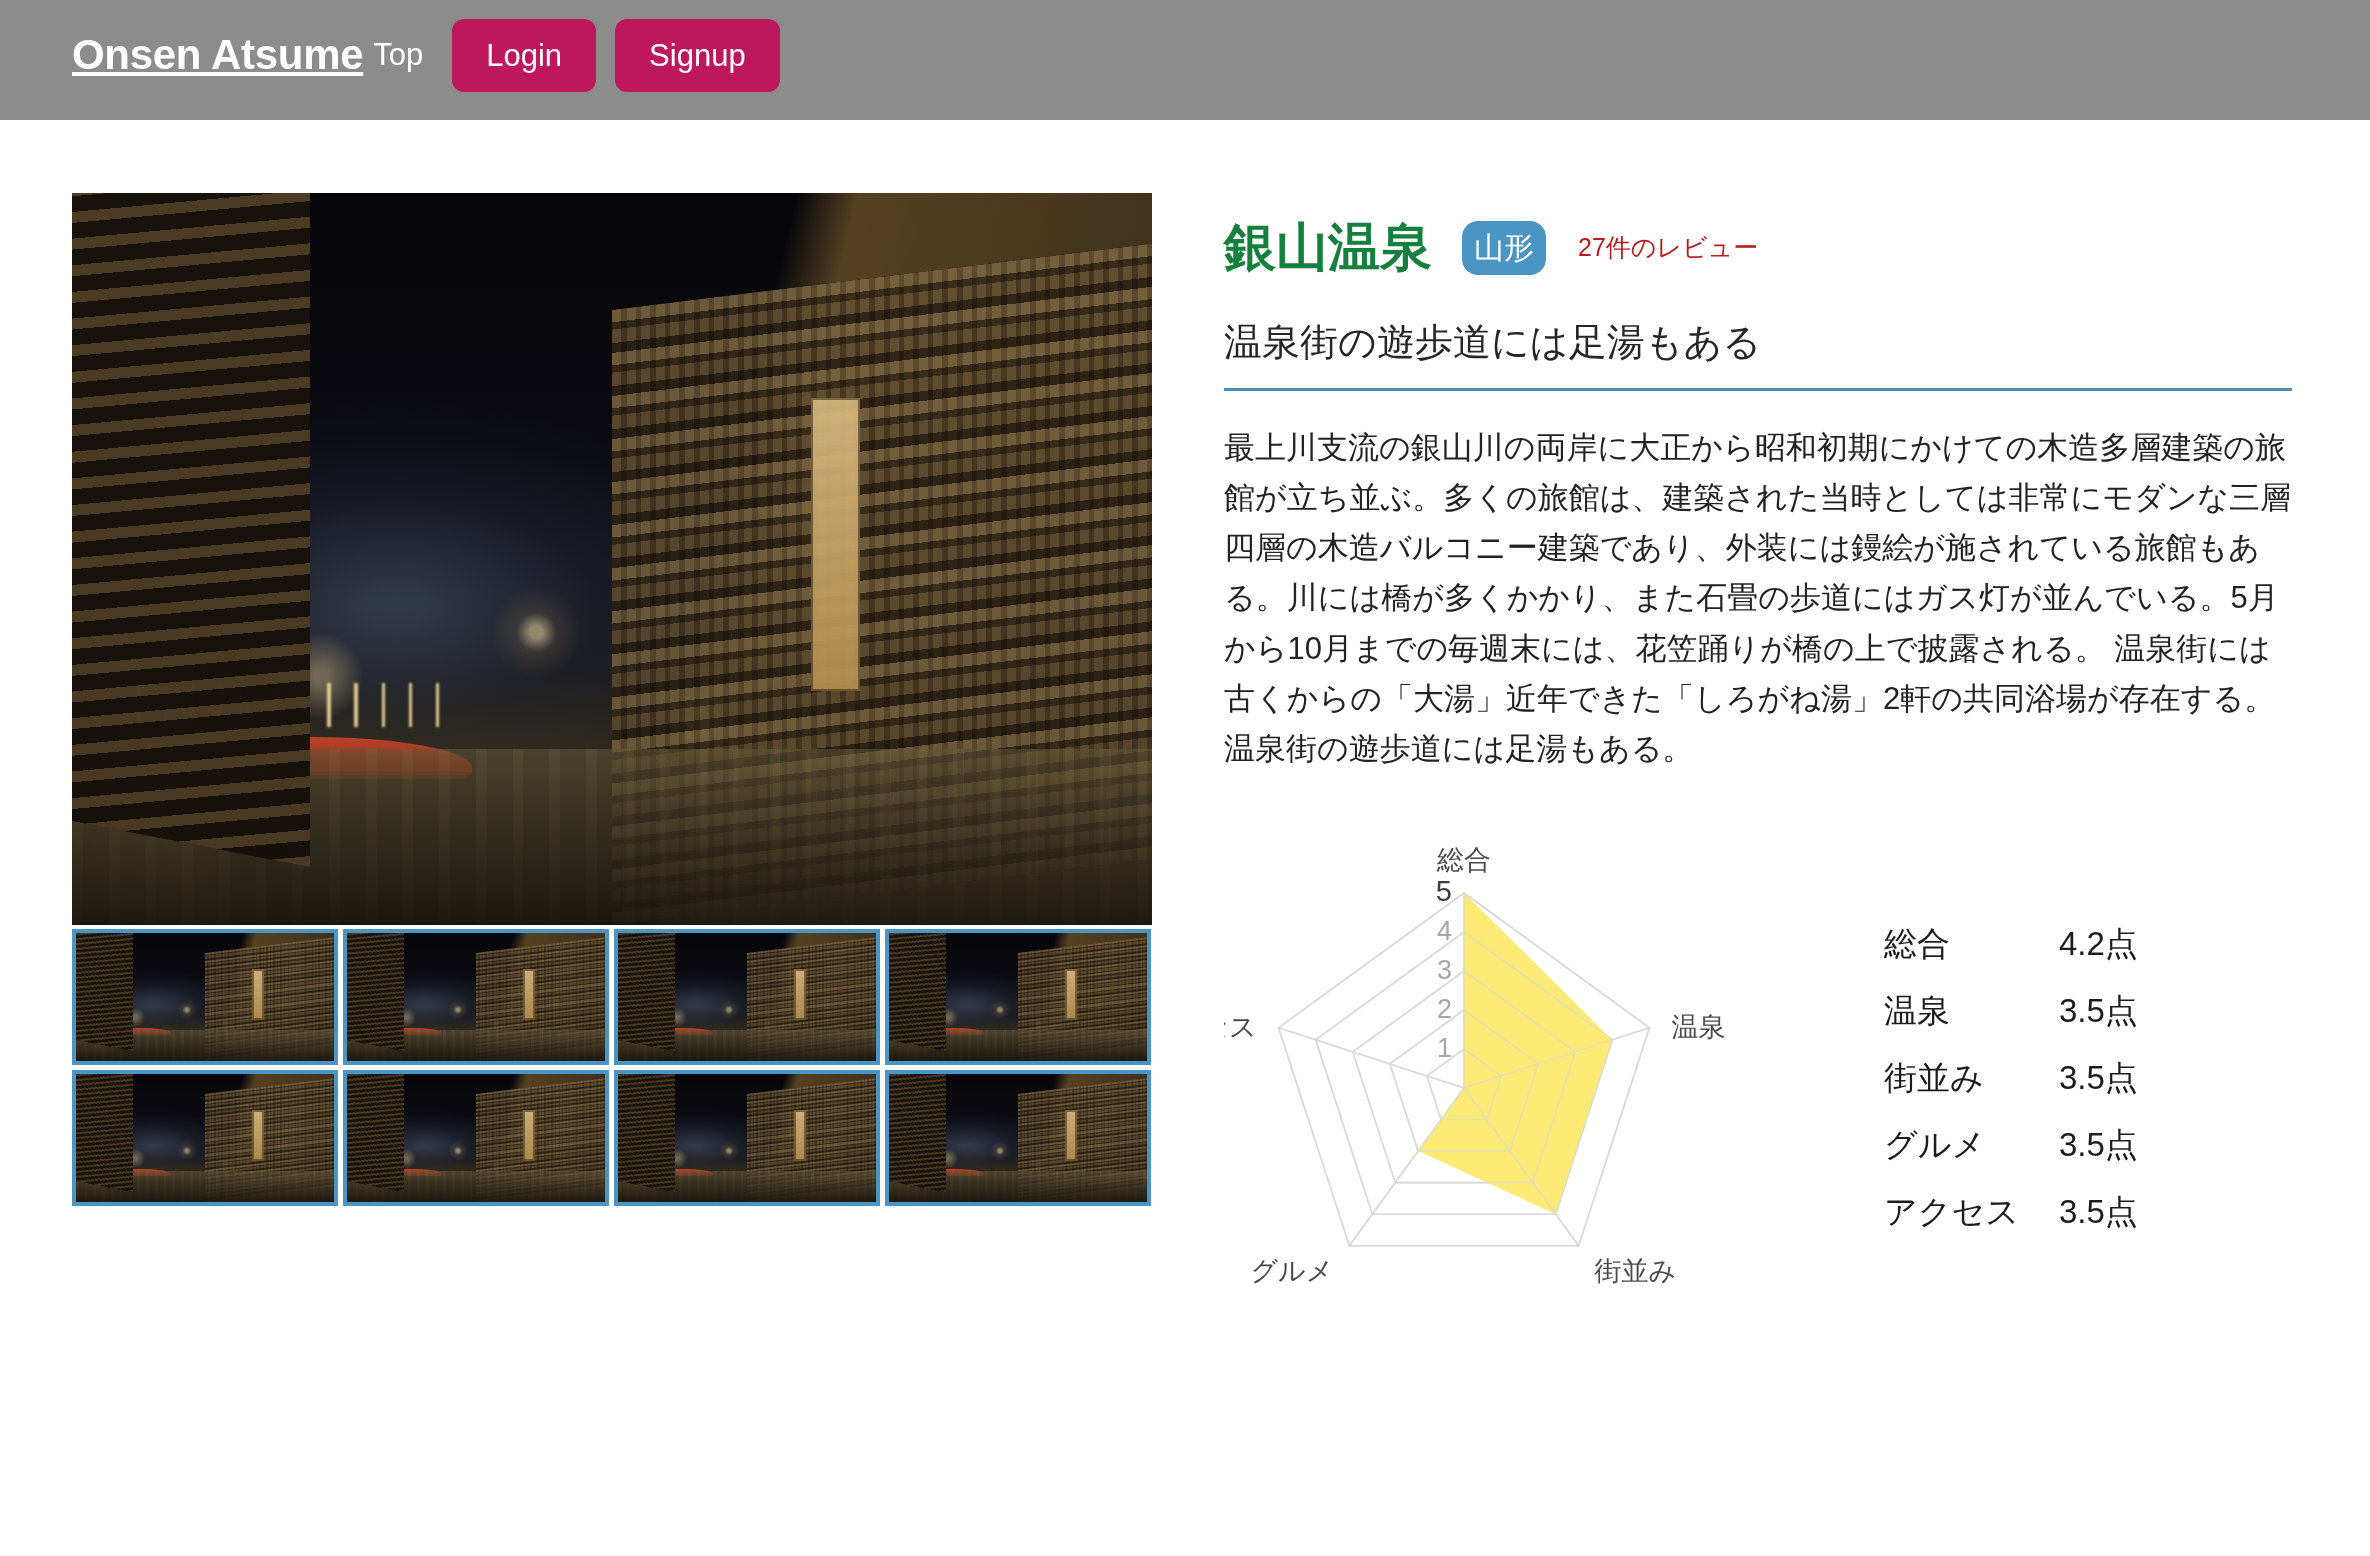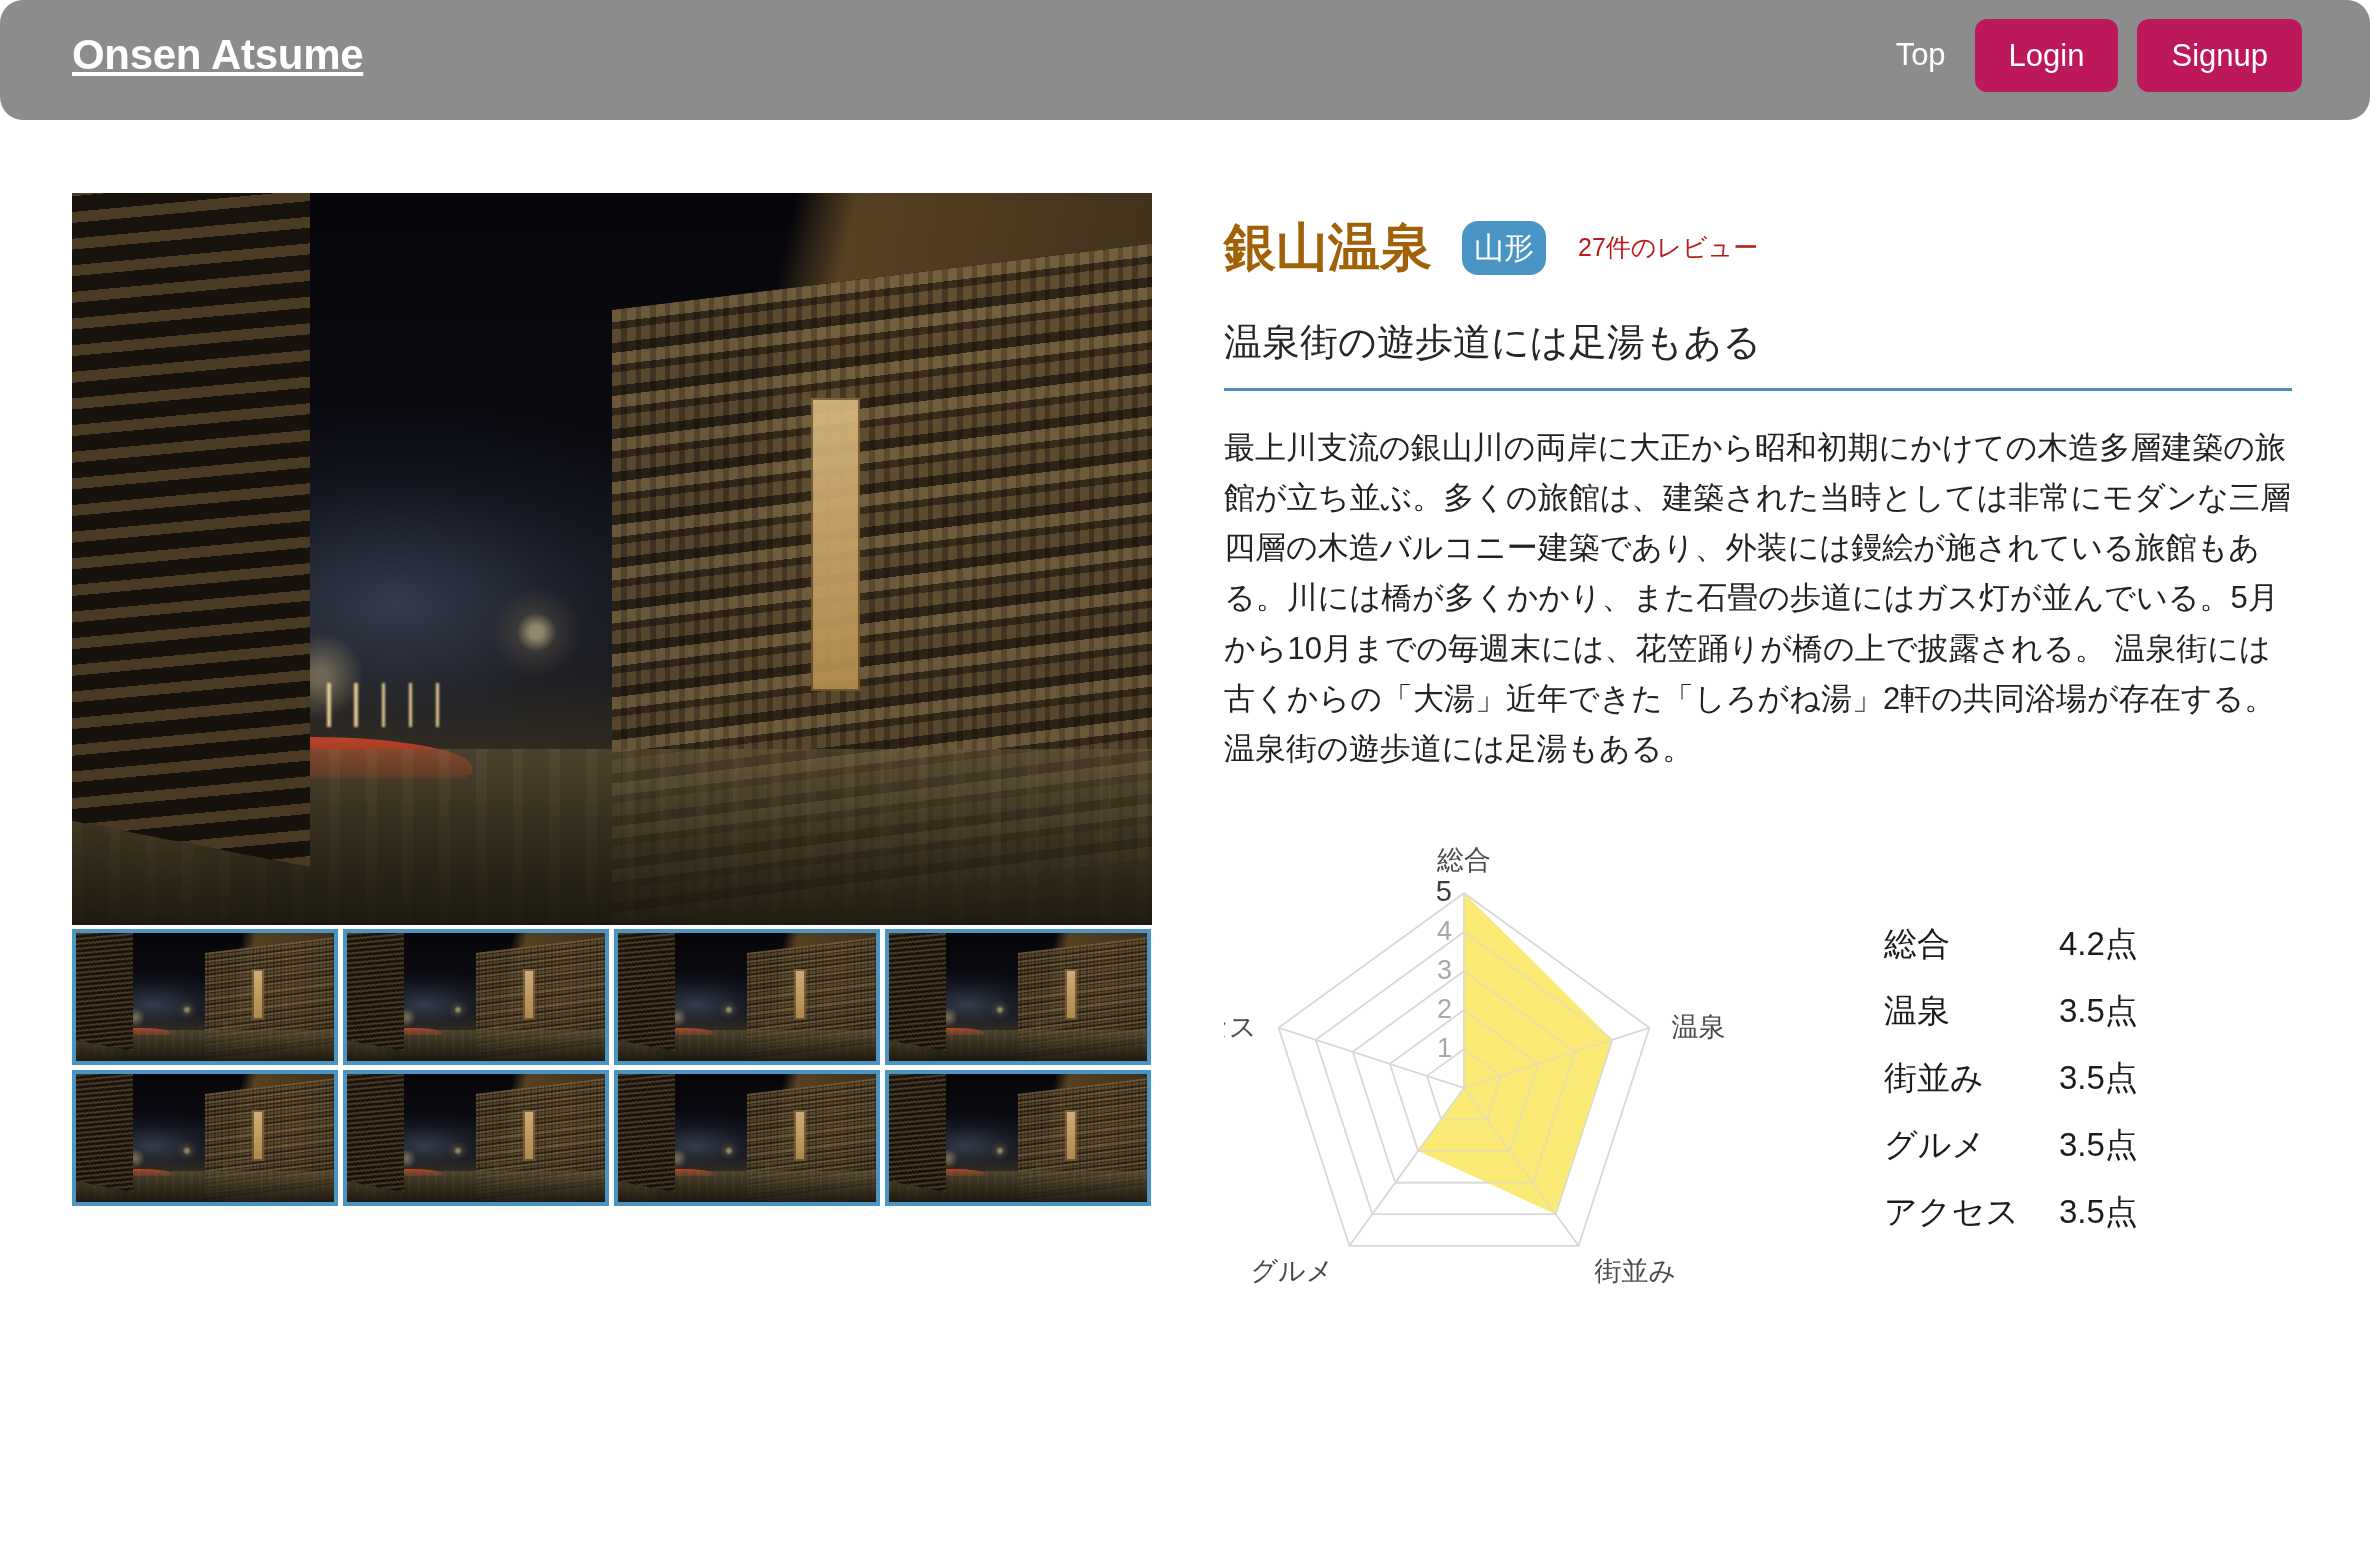--- a/index.html
+++ b/index.html
@@ -17,24 +17,22 @@
     color: #2e2e2e;
     position: relative;
   }
 
   
   .navbar {
     height: 120px;
     background: #8c8c8c;
     display: flex;
     align-items: center;
-    justify-content: space-between;
     padding: 0 68px 10px 72px;
     width: 100%;
-    border-radius: 23px;
   }
   .brand {
     color: #ffffff;
     font-size: 42px;
     font-weight: bold;
     letter-spacing: -0.3px;
     line-height: 1;
     white-space: nowrap;
   }
   .nav-right {
@@ -210,21 +208,21 @@
   
   .title-row {
     display: flex;
     align-items: center;
     gap: 0;
     margin-top: 26px;
   }
   .place-title {
     font-size: 52px;
     font-weight: bold;
-    color: #a16207;
+    color: #15803d;
     line-height: 1.1;
     margin: 0;
     white-space: nowrap;
   }
   .pref-badge {
     margin-left: 30px;
     background: #4a95c4;
     color: #ffffff;
     font-size: 30px;
     border-radius: 16px;

